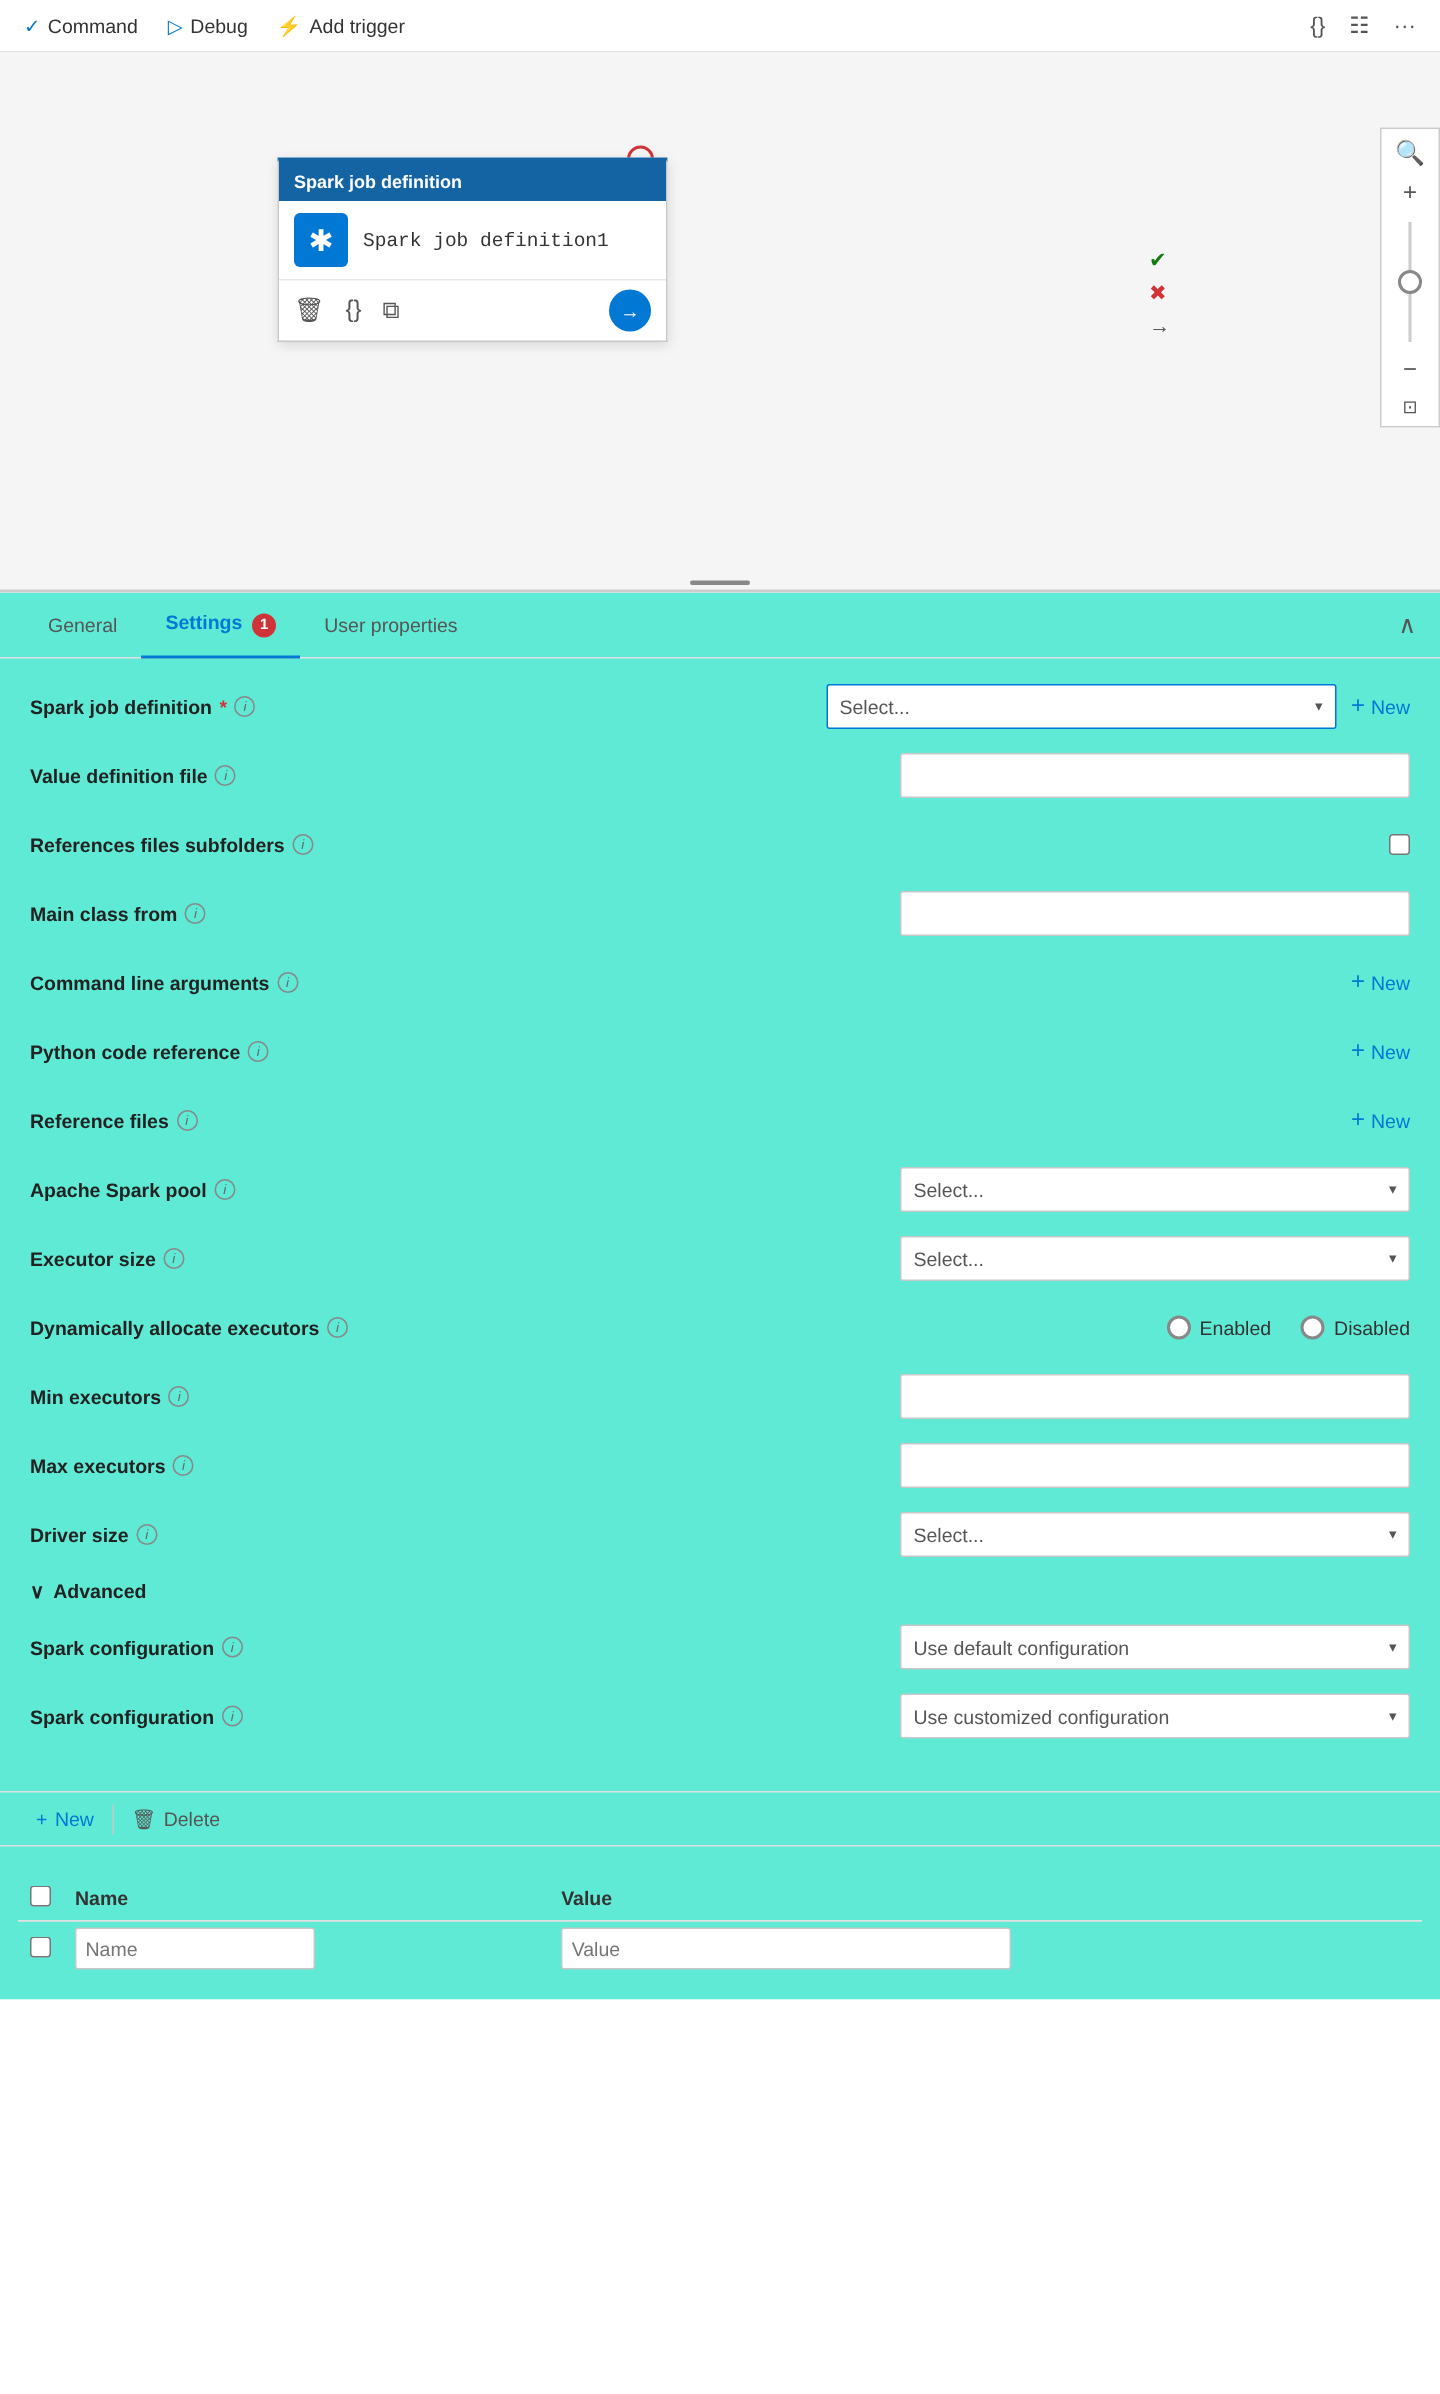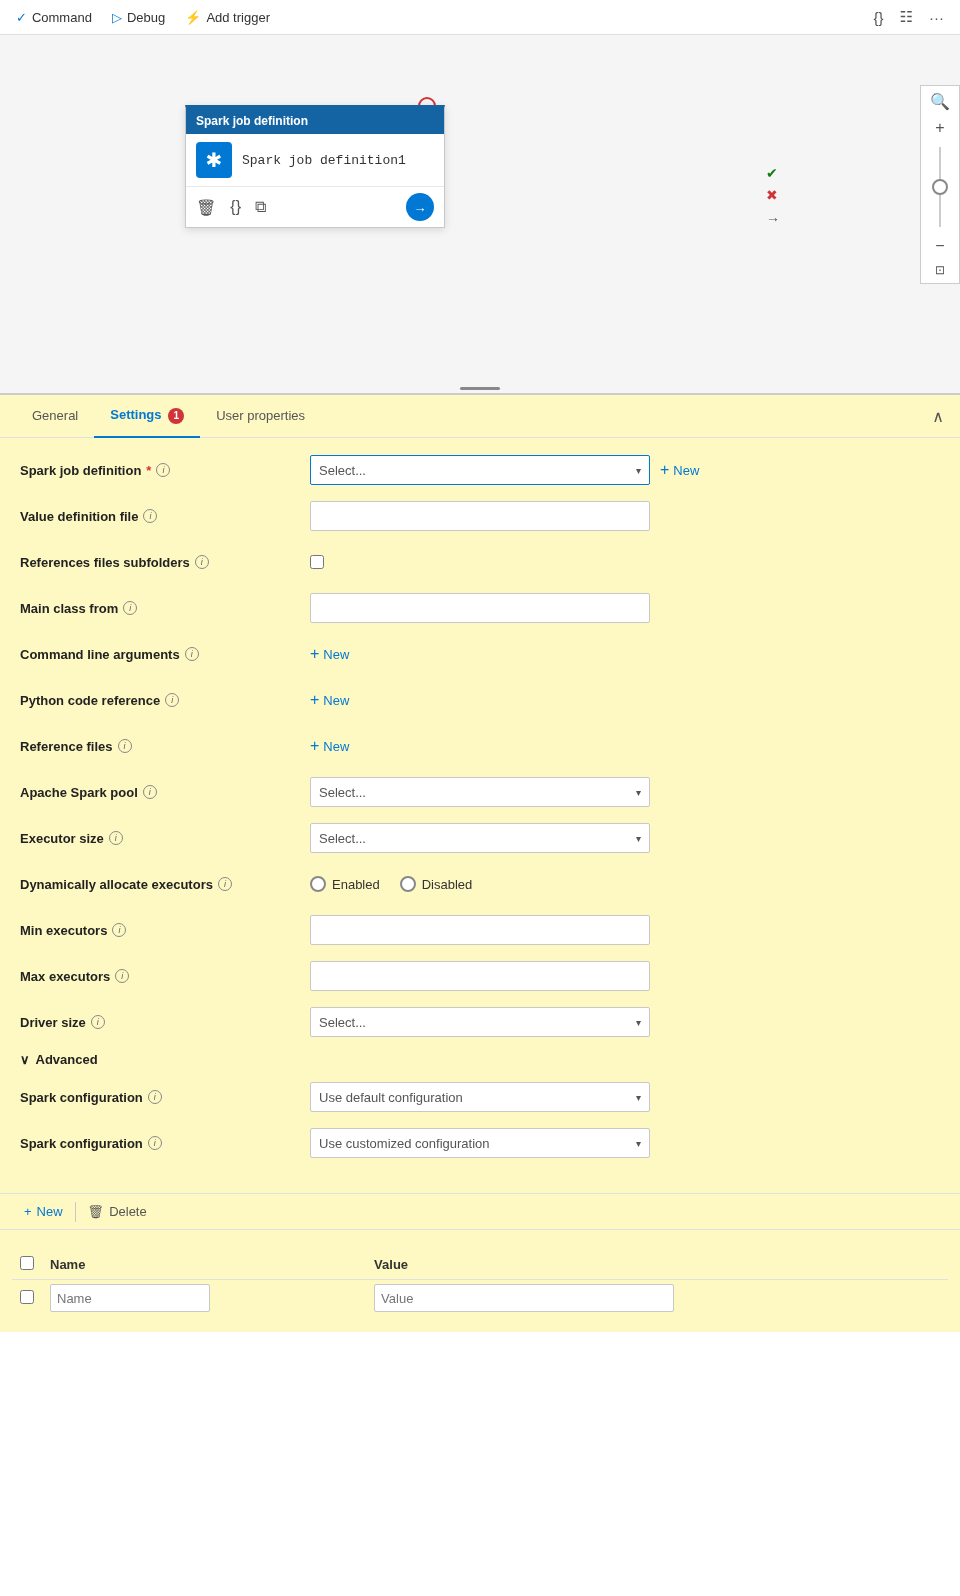--- a/index.html
+++ b/index.html
@@ -74,21 +74,21 @@
     }
 
     
     .red-dot {
       position: absolute; left: 418px; top: 62px;
       width: 18px; height: 18px; border-radius: 50%; border: 2px solid #d13438;
       background: transparent;
     }
 
     
-    .panel-area { background: #fef9c3; }
+    .panel-area { background: #5eead4; }
 
     
     .tabs {
       display: flex; align-items: center; padding: 0 16px;
       border-bottom: 1px solid #e0e0e0; position: relative;
     }
     .tab {
       padding: 12px 16px; cursor: pointer; font-size: 13px; color: #555;
       border-bottom: 2px solid transparent; margin-bottom: -1px;
     }
@@ -107,21 +107,21 @@
     }
     .form-label {
       width: 290px; flex-shrink: 0; font-size: 13px; font-weight: 600; color: #222;
       display: flex; align-items: center; gap: 5px;
     }
     .info-icon {
       display: inline-flex; align-items: center; justify-content: center;
       width: 14px; height: 14px; border: 1px solid #888; border-radius: 50%;
       font-size: 9px; color: #666; cursor: pointer; font-style: italic; font-weight: normal;
     }
-    .form-control-area { flex: 1; display: flex; align-items: center; gap: 10px; }
+    .form-control-area { flex: 1; display: flex; align-items: center; gap: 10px; justify-content: flex-end; }
     .select-input {
       flex: 1; height: 30px; border: 1px solid #0078d4; border-radius: 2px;
       padding: 0 8px; font-size: 13px; color: #555; background: #fff;
       display: flex; align-items: center; justify-content: space-between; cursor: pointer;
       max-width: 340px;
     }
     .select-input.plain { border: 1px solid #c8c8c8; }
     .select-caret { color: #555; font-size: 10px; }
     .text-input {
       flex: 1; height: 30px; border: 1px solid #c8c8c8; border-radius: 2px;

